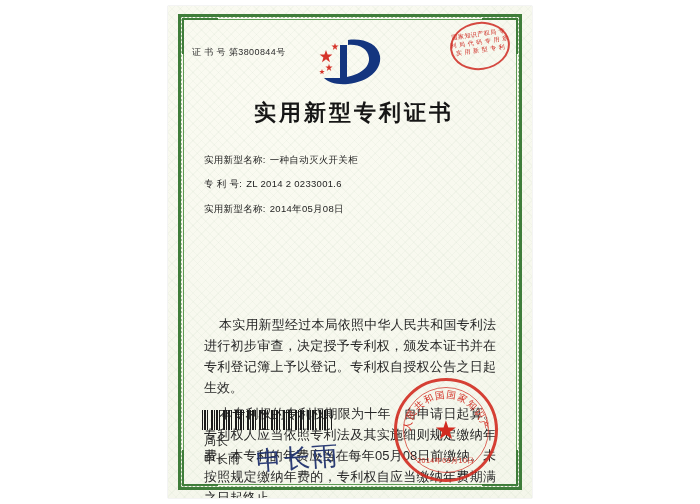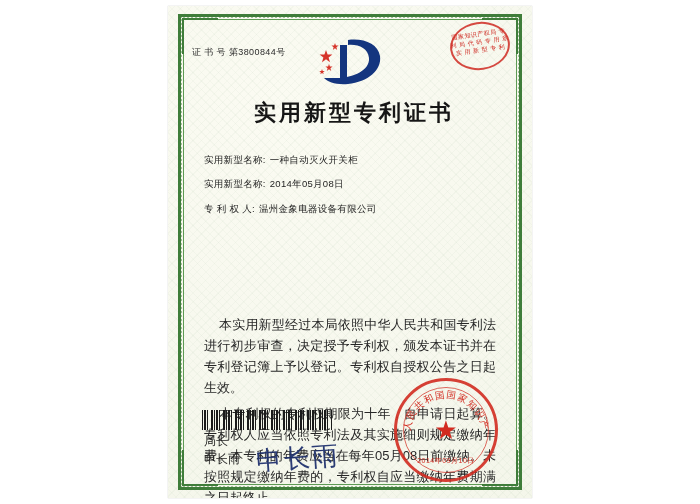--- a/index.html
+++ b/index.html
@@ -273,26 +273,26 @@
     </div>
 
     <div class="title">实用新型专利证书</div>
 
     <div class="fields">
       <div class="field">
         <span class="lbl">实用新型名称:</span>
         <span class="val">一种自动灭火开关柜</span>
       </div>
       <div class="field">
+        <span class="lbl">专 利 号:</span>
+        <span class="val">ZL 2014 2 0233001.6</span>
+      </div>
+      <div class="field">
         <span class="lbl">实用新型名称:</span>
         <span class="val">2014年05月08日</span>
-      </div>
-      <div class="field">
-        <span class="lbl">专 利 权 人:</span>
-        <span class="val">温州金象电器设备有限公司</span>
       </div>
     </div>
 
     <div class="body-text">
       <p>本实用新型经过本局依照中华人民共和国专利法进行初步审查，决定授予专利权，颁发本证书并在专利登记簿上予以登记。专利权自授权公告之日起生效。</p>
       <p>本专利权的专利权期限为十年，自申请日起算。专利权人应当依照专利法及其实施细则规定缴纳年费。本专利的年费应当在每年05月08日前缴纳。未按照规定缴纳年费的，专利权自应当缴纳年费期满之日起终止。</p>
       <p>专利证书记载专利权登记时的法律状况。专利权的转移、质押、无效、终止、恢复和专利权人的姓名或名称、国籍、地址变更等事项记载在专利登记簿上。</p>
     </div>
 
     <div class="barcode"></div>

